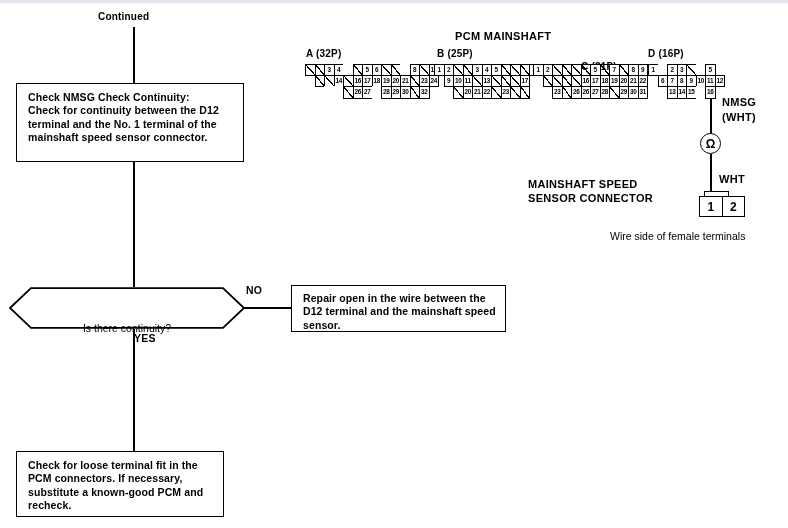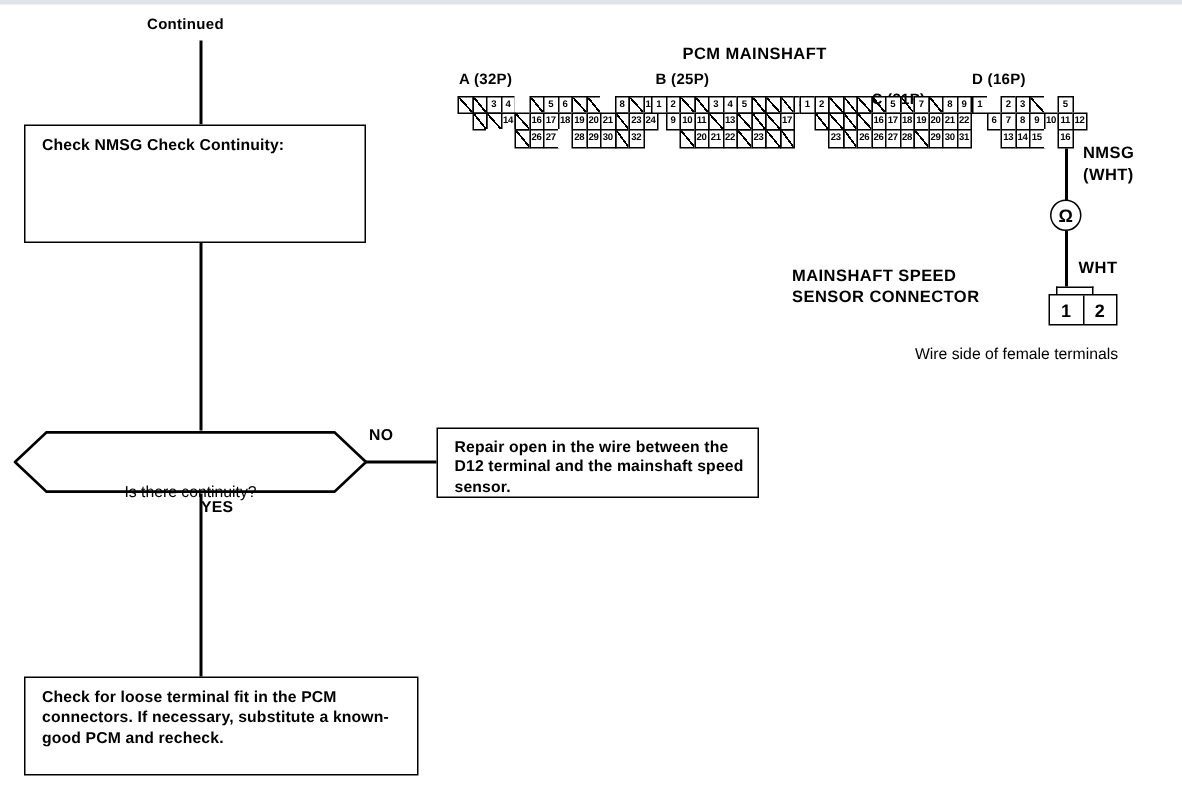--- a/index.html
+++ b/index.html
@@ -107,20 +107,21 @@
 <body>
 
 <div class="hdrband"></div>
 
 <div class="label-cont" style="left:98px;top:11px;">Continued</div>
 
 <div class="fc-line vline" style="left:133px;top:27px;height:56px;"></div>
 
 <div class="fc-box" style="left:16px;top:83px;width:228px;height:79px;">
   <span class="lead">Check NMSG Check Continuity:</span>
+  <span>Check for continuity between the D12 terminal and the No. 1 terminal of the mainshaft speed sensor connector.</span>
 </div>
 
 <div class="fc-line vline" style="left:133px;top:162px;height:125px;"></div>
 
 <div class="decision" style="left:9px;top:287px;width:236px;height:42px;">
   <svg class="hexbg" viewBox="0 0 236 42" preserveAspectRatio="none">
     <polygon points="1,21 22,1.2 214,1.2 235,21 214,40.8 22,40.8" fill="#ffffff" stroke="#000000" stroke-width="1.8"></polygon>
   </svg>
   <span class="txt">Is there continuity?</span>
 </div>
@@ -128,21 +129,21 @@
 <div class="fc-line hline" style="left:244px;top:307px;width:48px;"></div>
 <div class="label-small" style="left:246px;top:284px;">NO</div>
 
 <div class="fc-box" style="left:291px;top:285px;width:215px;height:47px;padding-top:6px;">
   <span>Repair open in the wire between the D12 terminal and the mainshaft speed sensor.</span>
 </div>
 
 <div class="fc-line vline" style="left:133px;top:329px;height:123px;"></div>
 <div class="label-small" style="left:134px;top:332px;">YES</div>
 
-<div class="fc-box" style="left:16px;top:451px;width:263px;height:66px;">
+<div class="fc-box" style="left:16px;top:451px;width:208px;height:66px;">
   <span>Check for loose terminal fit in the PCM connectors. If necessary, substitute a known-good PCM and recheck.</span>
 </div>
 
 <div class="label-bold" style="left:455px;top:30px;">PCM MAINSHAFT</div>
 
 <div class="conn-title" style="left:306px;top:48px;">A (32P)</div>
 <div class="conn-title" style="left:437px;top:48px;">B (25P)</div>
 <div class="conn-title" style="left:533px;top:61px;margin-left:48px;">C (31P)</div>
 <div class="conn-title" style="left:648px;top:48px;">D (16P)</div>
 

